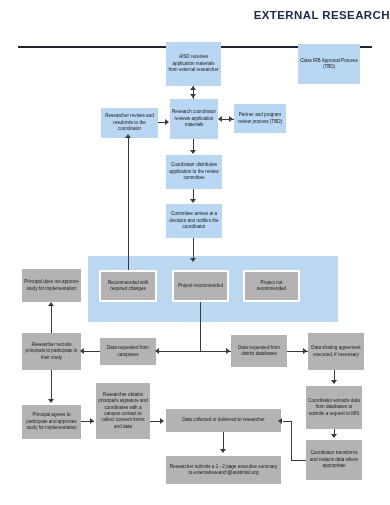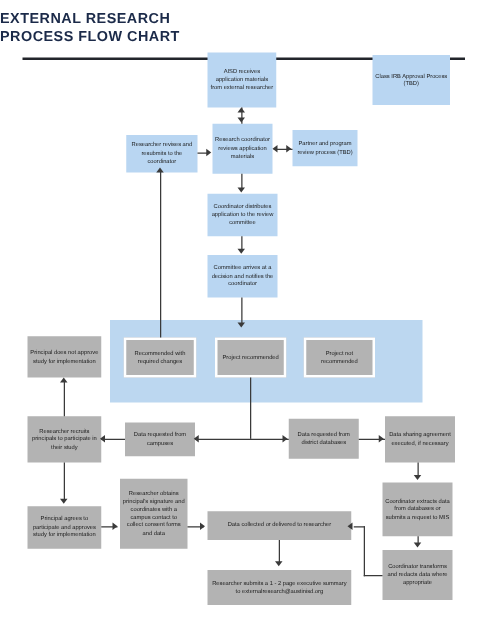--- a/index.html
+++ b/index.html
@@ -6,21 +6,21 @@
   body{
     width:390px;height:505px;
     background:#ffffff;
     font-family:"Liberation Sans", sans-serif;
     overflow:hidden;
   }
   #chart{position:relative;width:390px;height:505px;}
 
   .title{
     position:absolute;left:0;top:8px;width:390px;
-    text-align:left;color:#1b2a49;
+    text-align:right;color:#1b2a49;
     font-size:11.5px;font-weight:bold;letter-spacing:.4px;line-height:15px;
   }
   .rule{
     position:absolute;left:18px;top:46px;width:354px;height:2px;
     background:#22252b;
   }
 
   .band{
     position:absolute;
     background:#bcd7f0;
@@ -51,21 +51,20 @@
   .ar.left{border-top:3px solid transparent;border-bottom:3px solid transparent;border-right:4.5px solid #3a3a3a;}
   .ar.right{border-top:3px solid transparent;border-bottom:3px solid transparent;border-left:4.5px solid #3a3a3a;}
 </style>
 </head>
 <body>
 
 <div id="chart">
 
   <div class="title">
     <div>EXTERNAL RESEARCH</div>
-    <div>PROCESS FLOW CHART</div>
   </div>
   <div class="rule"></div>
 
   <div class="band" style="left:88px;top:256px;width:250px;height:66px;"></div>
 
   <div class="node blue" style="left:166px;top:42px;width:55px;height:44px;">
     <span>AISD receives application materials from external researcher</span>
   </div>
 
   <div class="node blue" style="left:298px;top:44px;width:62px;height:40px;">

